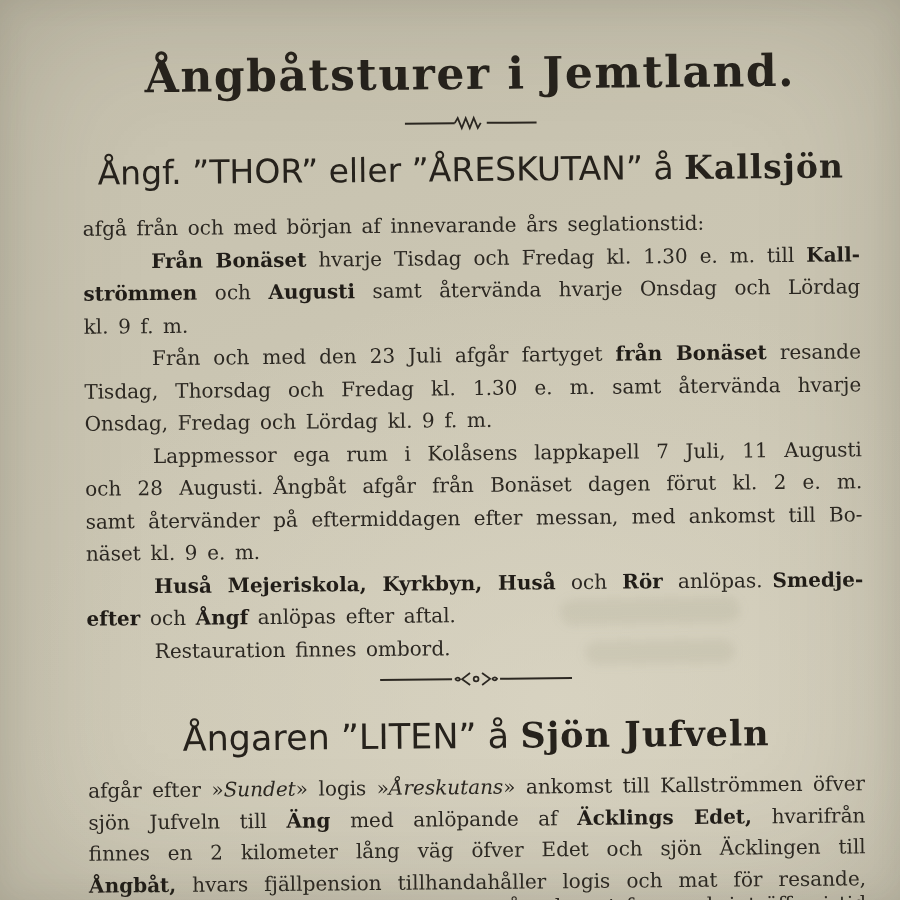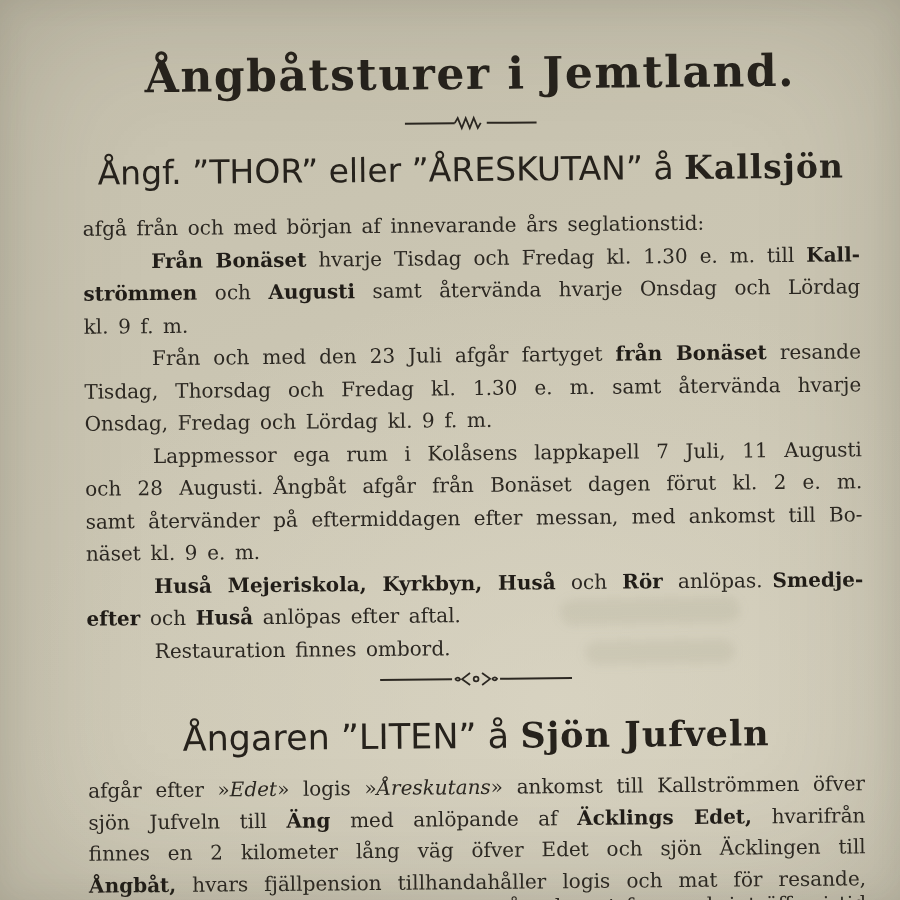--- a/index.html
+++ b/index.html
@@ -95,42 +95,42 @@
         <div class="line just"><span class="seg b">strömmen</span><span class="seg n"> och </span><span class="seg b">Augusti</span><span class="seg n"> samt återvända hvarje Onsdag och Lördag</span></div>
         <div class="line"><span class="seg n">kl. 9 f. m.</span></div>
         <div class="line ind just"><span class="seg n">Från och med den 23 Juli afgår fartyget </span><span class="seg b">från Bonäset</span><span class="seg n"> resande</span></div>
         <div class="line just"><span class="seg n">Tisdag, Thorsdag och Fredag kl. 1.30 e. m. samt återvända hvarje</span></div>
         <div class="line"><span class="seg n">Onsdag, Fredag och Lördag kl. 9 f. m.</span></div>
         <div class="line ind just"><span class="seg n">Lappmessor ega rum i Kolåsens lappkapell 7 Juli, 11 Augusti</span></div>
         <div class="line just"><span class="seg n">och 28 Augusti. Ångbåt afgår från Bonäset dagen förut kl. 2 e. m.</span></div>
         <div class="line just"><span class="seg n">samt återvänder på eftermiddagen efter messan, med ankomst till Bo-</span></div>
         <div class="line"><span class="seg n">näset kl. 9 e. m.</span></div>
         <div class="line ind just"><span class="seg b">Huså Mejeriskola, Kyrkbyn, Huså</span><span class="seg n"> och </span><span class="seg b">Rör</span><span class="seg n"> anlöpas. </span><span class="seg b">Smedje-</span></div>
-        <div class="line"><span class="seg b">efter</span><span class="seg n"> och </span><span class="seg b">Huså</span><span class="seg n"> anlöpas efter aftal.</span></div>
+        <div class="line"><span class="seg b">efter</span><span class="seg n"> och </span><span class="seg b">Ångf</span><span class="seg n"> anlöpas efter aftal.</span></div>
         <div class="line ind"><span class="seg n">Restauration finnes ombord.</span></div>
       </div>
 
     <div class="divider divider-2">
       <svg width="192" height="18" viewBox="0 0 192 18">
         <path class="rule" d="M0 9 H72"></path>
         <path class="orn" d="M75 9 q3 -3 5 0 q-2 3 -5 0"></path>
         <path class="orn" d="M90 3 L82 9 L90 15"></path>
         <circle class="orn" cx="96" cy="9" r="2.4"></circle>
         <path class="orn" d="M102 3 L110 9 L102 15"></path>
         <path class="orn" d="M112 9 q3 -3 5 0 q-2 3 -5 0"></path>
         <path class="rule" d="M120 9 H192"></path>
       </svg>
     </div>
 
     <div class="heading heading-2">
       <span class="h-sans">Ångaren ”LITEN” å </span><span class="h-serif">Sjön Jufveln</span>
     </div>
 
     <div class="bodytext body-2">
-        <div class="line just"><span class="seg n">afgår efter »</span><span class="seg i">Edet</span><span class="seg n">» logis »</span><span class="seg i">Åreskutans</span><span class="seg n">» ankomst till Kallströmmen öfver</span></div>
+        <div class="line just"><span class="seg n">afgår efter »</span><span class="seg i">Sundet</span><span class="seg n">» logis »</span><span class="seg i">Åreskutans</span><span class="seg n">» ankomst till Kallströmmen öfver</span></div>
         <div class="line just"><span class="seg n">sjön Jufveln till </span><span class="seg b">Äng</span><span class="seg n"> med anlöpande af </span><span class="seg b">Äcklings Edet,</span><span class="seg n"> hvarifrån</span></div>
         <div class="line just"><span class="seg n">finnes en 2 kilometer lång väg öfver Edet och sjön Äcklingen till</span></div>
         <div class="line just"><span class="seg b">Ångbåt,</span><span class="seg n"> hvars fjällpension tillhandahåller logis och mat för resande,</span></div>
         <div class="line cut"><span class="seg n">å ankomst f. m. och inträffar i tid</span></div>
       </div>
 
   </div>
 </div>
 
 </body></html>

